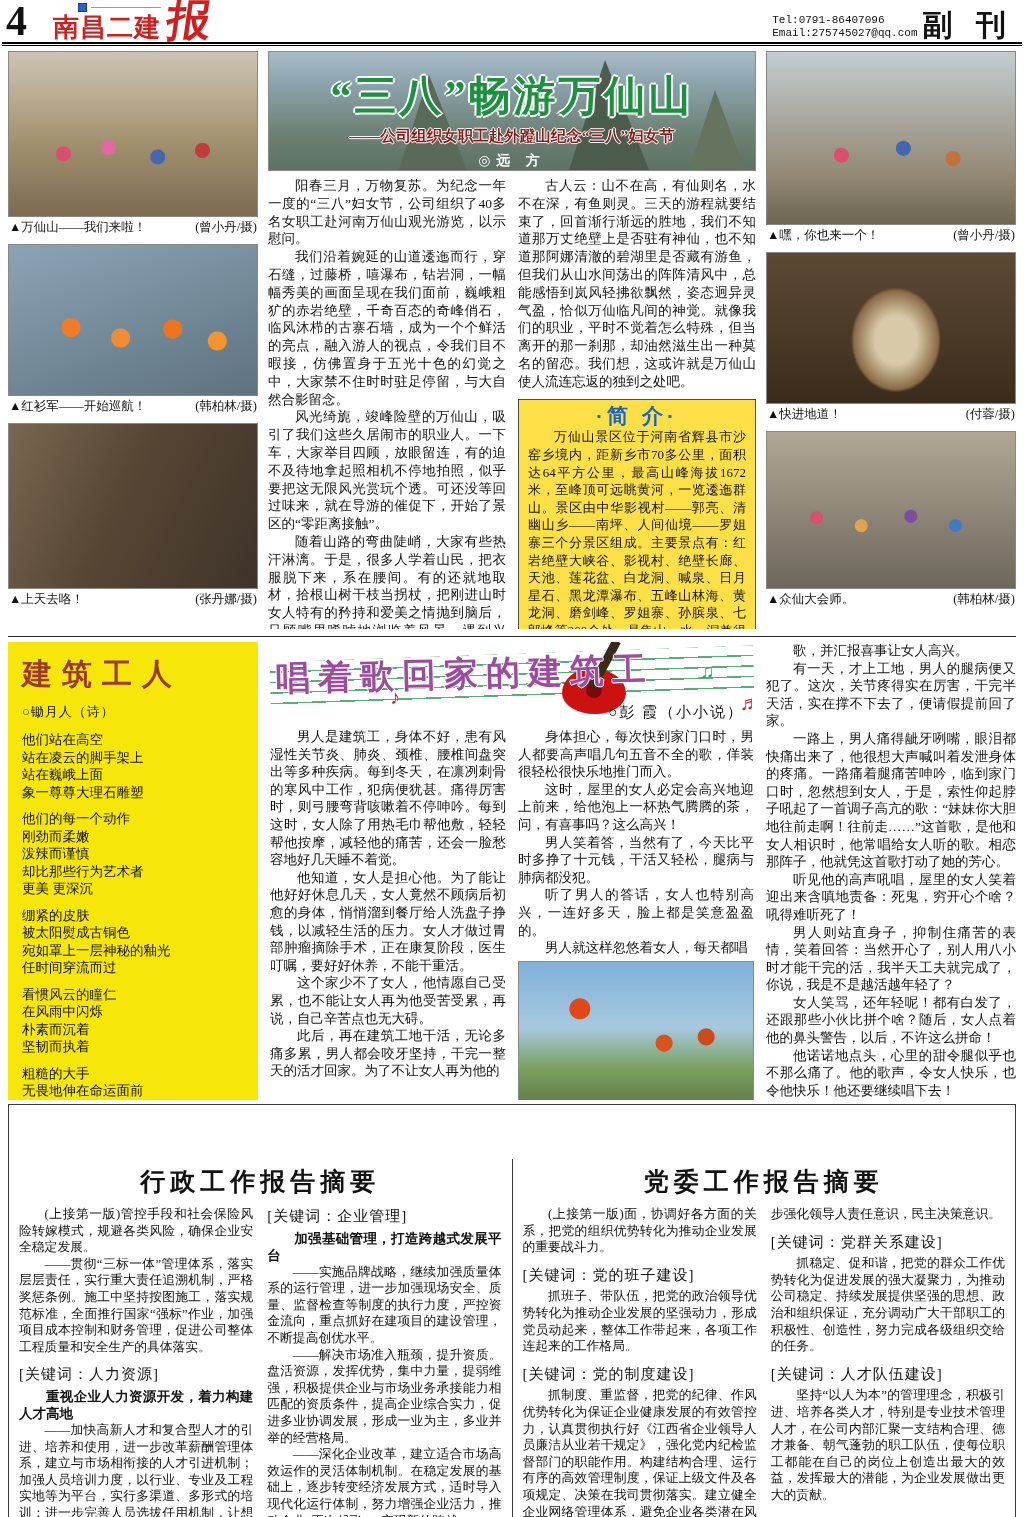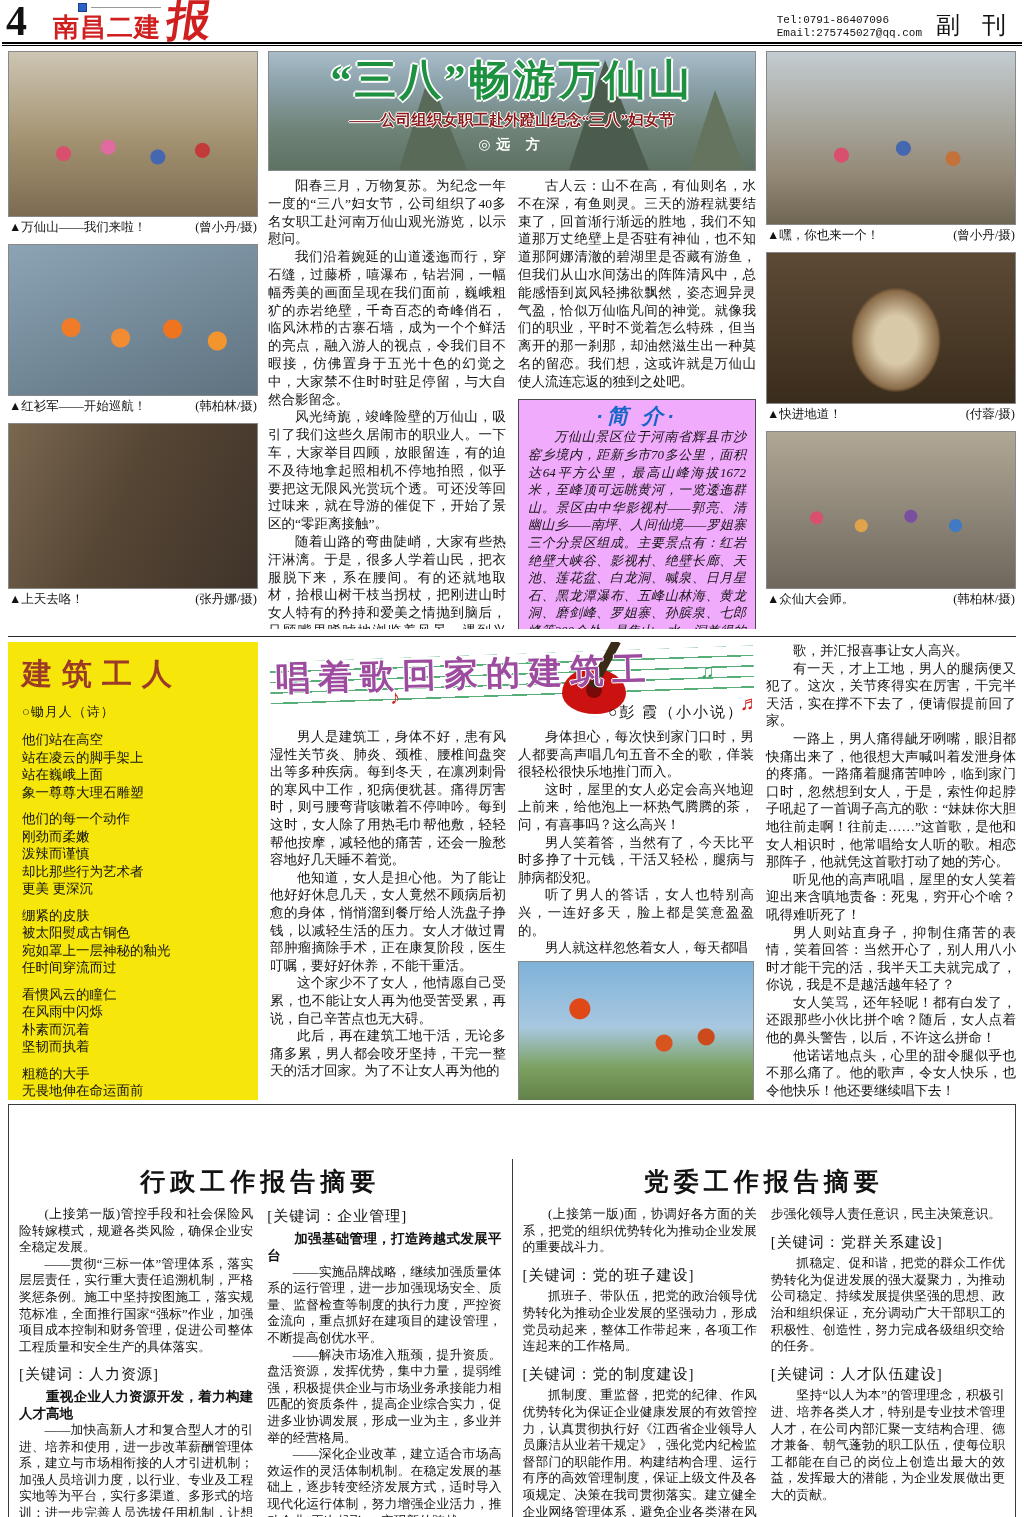--- a/index.html
+++ b/index.html
@@ -14,23 +14,23 @@
   .header { display:flex; align-items:flex-end; padding:2px 10px 2px 6px; height:42px; }
   .page-num { font-size:42px; font-weight:bold; line-height:38px; }
   .masthead { display:flex; align-items:flex-end; margin-left:26px; }
   .masthead-top { position:absolute; top:3px; left:78px; display:flex; align-items:center; gap:4px; }
   .logo-square { width:9px; height:9px; background:#2a62c8; border:1px solid #1b3f86; }
   .masthead-deco { width:70px; border-top:1px solid #999; height:1px; }
   .masthead-name { color:#cf1f1f; font-weight:bold; font-size:26px; letter-spacing:1px;
     font-family:"Liberation Sans",sans-serif; line-height:26px; }
   .masthead-bao { color:#cf1f1f; font-weight:bold; font-size:44px; line-height:38px;
     transform:skewX(-8deg); margin-left:6px; }
-  .header-right { margin-left:auto; display:flex; align-items:flex-end; gap:14px;margin-top:42px; }
+  .header-right { margin-left:auto; display:flex; align-items:flex-end; gap:5px;margin-top:42px; }
   .contact { font-family:"Liberation Mono","DejaVu Sans Mono",monospace; font-size:11px; line-height:13px; text-align:left; }
-  .section-name { font-size:24px; font-weight:normal; letter-spacing:8px; line-height:30px; }
+  .section-name { font-size:30px; font-weight:bold; letter-spacing:8px; line-height:30px; }
   .dbl-rule { height:4px; border-top:2px solid #000; border-bottom:1px solid #000; margin:0 2px; }
 
   
   .photo { width:100%; border:1px solid #888; }
   .caption { display:flex; justify-content:space-between; font-size:12.5px; line-height:18px; padding:1px 1px 0 1px; }
   .t { margin:0; text-indent:2em; text-align:justify; }
   .hrule { border-top:1.5px solid #2a2a2a; margin:5px 8px; }
 
   
   .main { display:flex; gap:10px; padding:5px 8px 0 8px; height:585px; overflow:hidden; }
@@ -70,33 +70,33 @@
     height:120px; position:relative; border:1px solid #8a8a8a; margin-bottom:6px;
     background: linear-gradient(180deg,#a7bcc8 0%,#8aa0a8 30%,#6f8478 65%,#5d7262 100%);
     overflow:hidden;
   }
   .banner .peak { position:absolute; bottom:0; width:0; height:0; border-style:solid; }
   .banner .p1 { left:130px; border-width:0 38px 95px 30px; border-color:transparent transparent #5a6a58 transparent; }
   .banner .p2 { left:300px; border-width:0 44px 110px 36px; border-color:transparent transparent #4c5c4c transparent; }
   .banner .p3 { left:420px; border-width:0 30px 80px 26px; border-color:transparent transparent #64745f transparent; }
   .banner-title {
     position:relative; text-align:center; font-weight:bold; font-size:42px; line-height:48px;
-    color:#1d9140; letter-spacing:3px; margin-top:4px;
+    color:#1d9140; letter-spacing:3px; margin-top:20px;
     text-shadow:-2px 0 #fff,2px 0 #fff,0 -2px #fff,0 2px #fff,1px 1px #fff,-1px -1px #fff;
   }
   .banner-sub {
     position:relative; text-align:center; font-weight:bold; font-size:15.5px; color:#8b1b1b; margin-top:6px;
     text-shadow:-1px 0 #fff,1px 0 #fff,0 -1px #fff,0 1px #fff;
   }
   .banner-author { position:relative; text-align:center; font-weight:bold; font-size:14px; color:#fff; margin-top:5px; letter-spacing:6px; }
 
   .article-cols { display:flex; gap:12px; height:452px; overflow:hidden; }
   .acol { flex:1; font-size:13.5px; line-height:17.8px; }
   .intro-box {
-    margin-top:8px; background:#f0abfc; border:1px solid #4a4a4a; padding:6px 9px 8px 9px;font-style:italic;
+    margin-top:8px; background:#fde047; border:1px solid #4a4a4a; padding:6px 9px 8px 9px;
   }
   .intro-title { text-align:center; color:#1565c8; font-weight:bold; font-size:21px; letter-spacing:4px; margin:1px 0 4px 0;
     font-family:"Liberation Sans",sans-serif; }
   .intro-body { font-size:13px; line-height:17.6px; }
 
   
   .middle { display:flex; gap:12px; padding:0 8px; height:458px; overflow:hidden; }
   .poem-box { width:250px; flex:0 0 250px; background:#f6e60a; padding:10px 14px; }
   .poem-title { color:#9c3a28; font-weight:bold; font-size:30px; letter-spacing:10px;
     font-family:"Liberation Sans",sans-serif; margin:2px 0 8px 0; }

